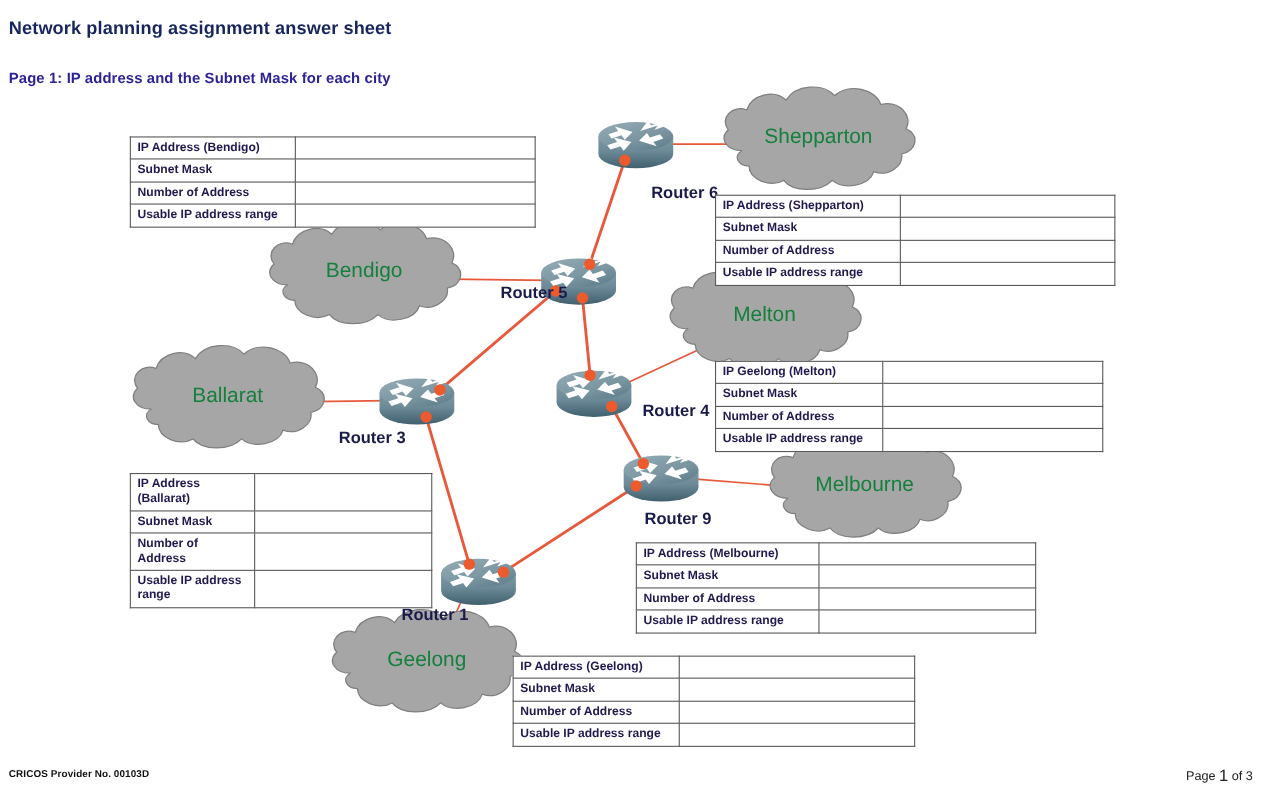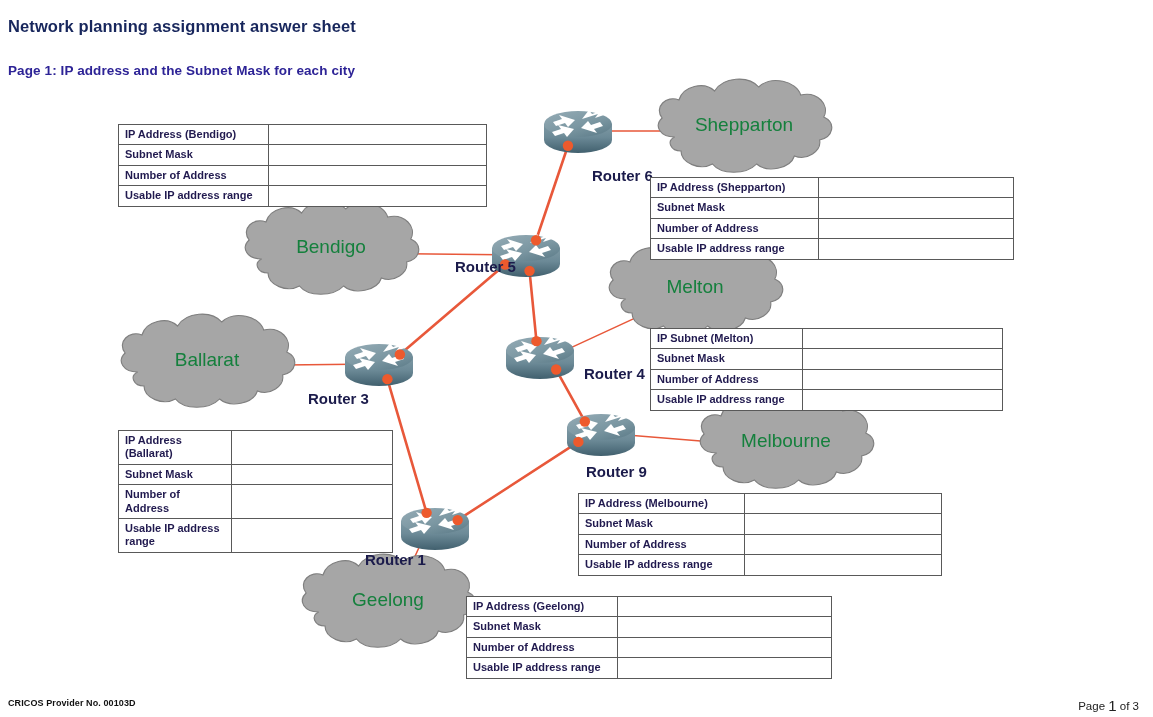--- a/index.html
+++ b/index.html
@@ -309,21 +309,21 @@
           </tr>
         </tbody>
       </table>
       <table class="iptable" style="left: 650px; top: 317px; width: 353px;">
         <colgroup>
           <col style="width: 152px;">
           <col>
         </colgroup>
         <tbody>
           <tr>
-            <td class="lbl">IP Subnet (Melton)</td>
+            <td class="lbl">IP Geelong (Melton)</td>
             <td class="val">&nbsp;</td>
           </tr>
           <tr>
             <td class="lbl">Subnet Mask</td>
             <td class="val">&nbsp;</td>
           </tr>
           <tr>
             <td class="lbl">Number of Address</td>
             <td class="val">&nbsp;</td>
           </tr>

